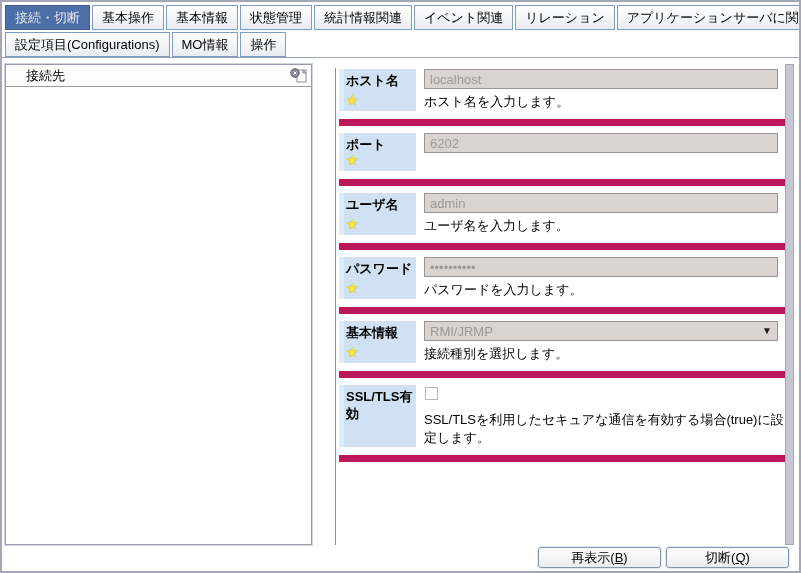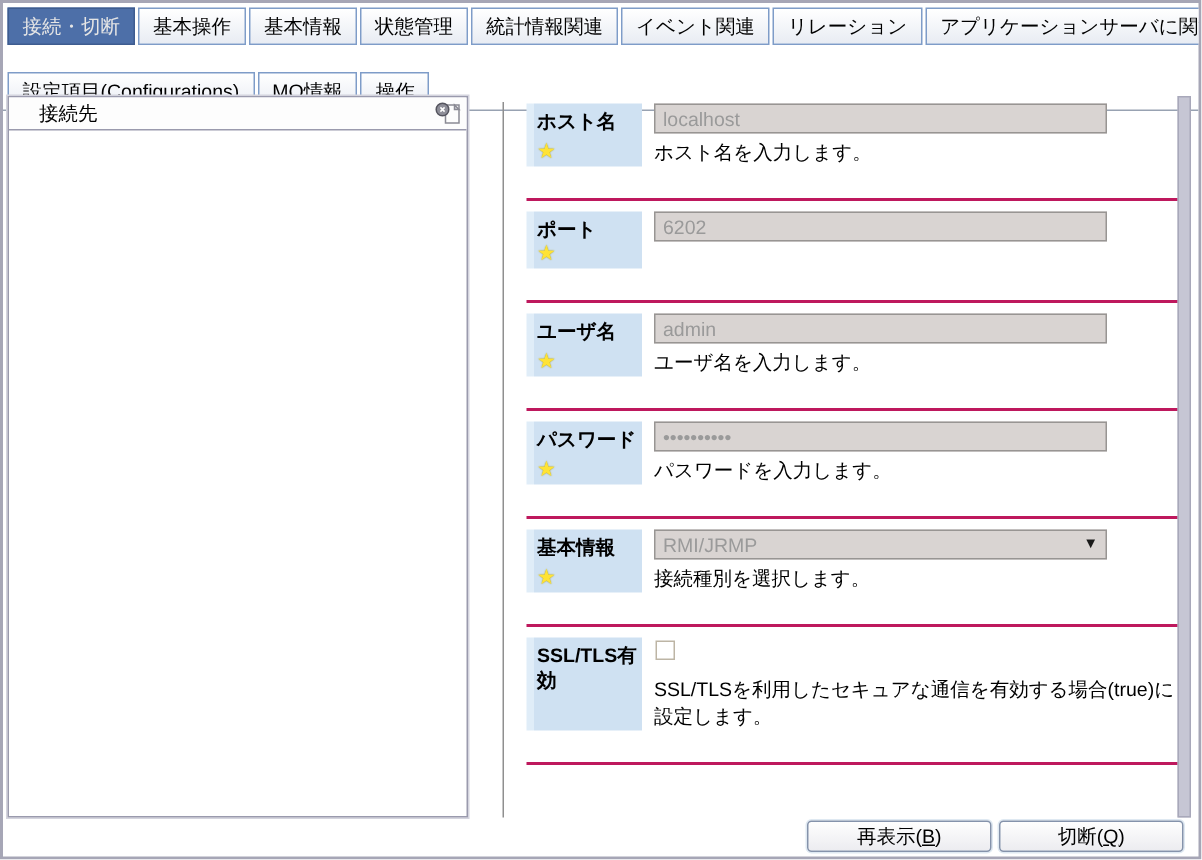--- a/index.html
+++ b/index.html
@@ -5,21 +5,21 @@
   * { margin:0; padding:0; box-sizing:border-box; }
   html,body { background:#fff; }
   .window {
     position:relative; width:801px; height:573px; overflow:hidden;
     background:#fff; border:2px solid #a6a6b6;
     font-family:"Liberation Sans","DejaVu Sans",sans-serif; font-size:13px; color:#000;
   }
   
   .tab-row { display:flex; gap:2px; padding-left:3px; align-items:flex-end; }
   .tab-row.primary { padding-top:3px; }
-  .tab-row.secondary { margin-top:18px; }
+  .tab-row.secondary { margin-top:2px; }
   .tab {
     height:25px; padding:0 9px; display:flex; align-items:center; white-space:nowrap;
     background:linear-gradient(#ffffff,#e8ecf3); border:1px solid #7e9cc8; cursor:default;
   }
   .tab.sel { background:#4d6fa8; border-color:#3e5c90; color:#e5e5e5; }
   .tabs-rule { height:1px; background:#98a2b2; }
   
   .sidebar {
     position:absolute; left:3px; top:62px; width:307px; height:481px;
     background:#fff; border:1px solid #9a9aad; box-shadow:0 0 0 1px #d4d4de;
@@ -33,31 +33,31 @@
   .tree-item { display:flex; align-items:center; height:21px; gap:4px; }
   .tree-item .ticon { width:17px; height:16px; flex:none; }
   .tree-label { padding:0 3px; border:1px solid transparent; line-height:17px; }
   .tree-item.selected .tree-label { background:#e3f1fc; border-color:#85b1da; }
   
   .vline { position:absolute; left:333px; top:66px; width:1px; height:477px; background:#8f8f8f; }
   .scrollstrip { position:absolute; right:5px; top:62px; width:9px; height:481px;
     background:#c6c6d4; border:1px solid #a8a8ba; }
   
   .main { position:absolute; left:337px; top:60px; width:449px; }
-  .row { display:flex; margin-top:7px; padding-bottom:21px; border-bottom:2px solid #be185d;margin-left:12px; }
+  .row { display:flex; margin-top:7px; padding-bottom:8px; border-bottom:7px solid #be185d; }
   .lbl {
     width:77px; flex:none; padding:4px 2px 3px 7px; font-weight:bold; line-height:1.25;
     background:linear-gradient(90deg,#e0edf8 0,#e0edf8 5px,#cfe1f2 5px);
     display:flex; flex-direction:column;
   }
   .star { margin-top:auto; padding-bottom:1px; font-size:14px; color:#ffe335;
     text-shadow:0 0 1px #9b8d00; line-height:1; }
   .content { flex:1; padding-left:8px; display:flex; flex-direction:column; }
   .fake-input, .fake-select {
-    width:302px; height:20px; background:#d9d4d2; border:1px solid #989593;
+    width:354px; height:20px; background:#d9d4d2; border:1px solid #989593;
     color:#9a9a9a; padding:1px 5px; display:flex; align-items:center; overflow:hidden;
   }
   .fake-select { justify-content:space-between; }
   .fake-select .arrow { color:#1a1a1a; font-size:10px; line-height:1; }
   .checkbox { width:13px; height:13px; border:1px solid #bdb5a5; background:#fff; margin:2px 0 7px 1px; }
   .help { margin-top:4px; }
   
   .btnbar { position:absolute; right:10px; bottom:3px; display:flex; gap:5px; }
   .btn {
     width:123px; height:21px; border:1px solid #8593ab; border-radius:3px;

